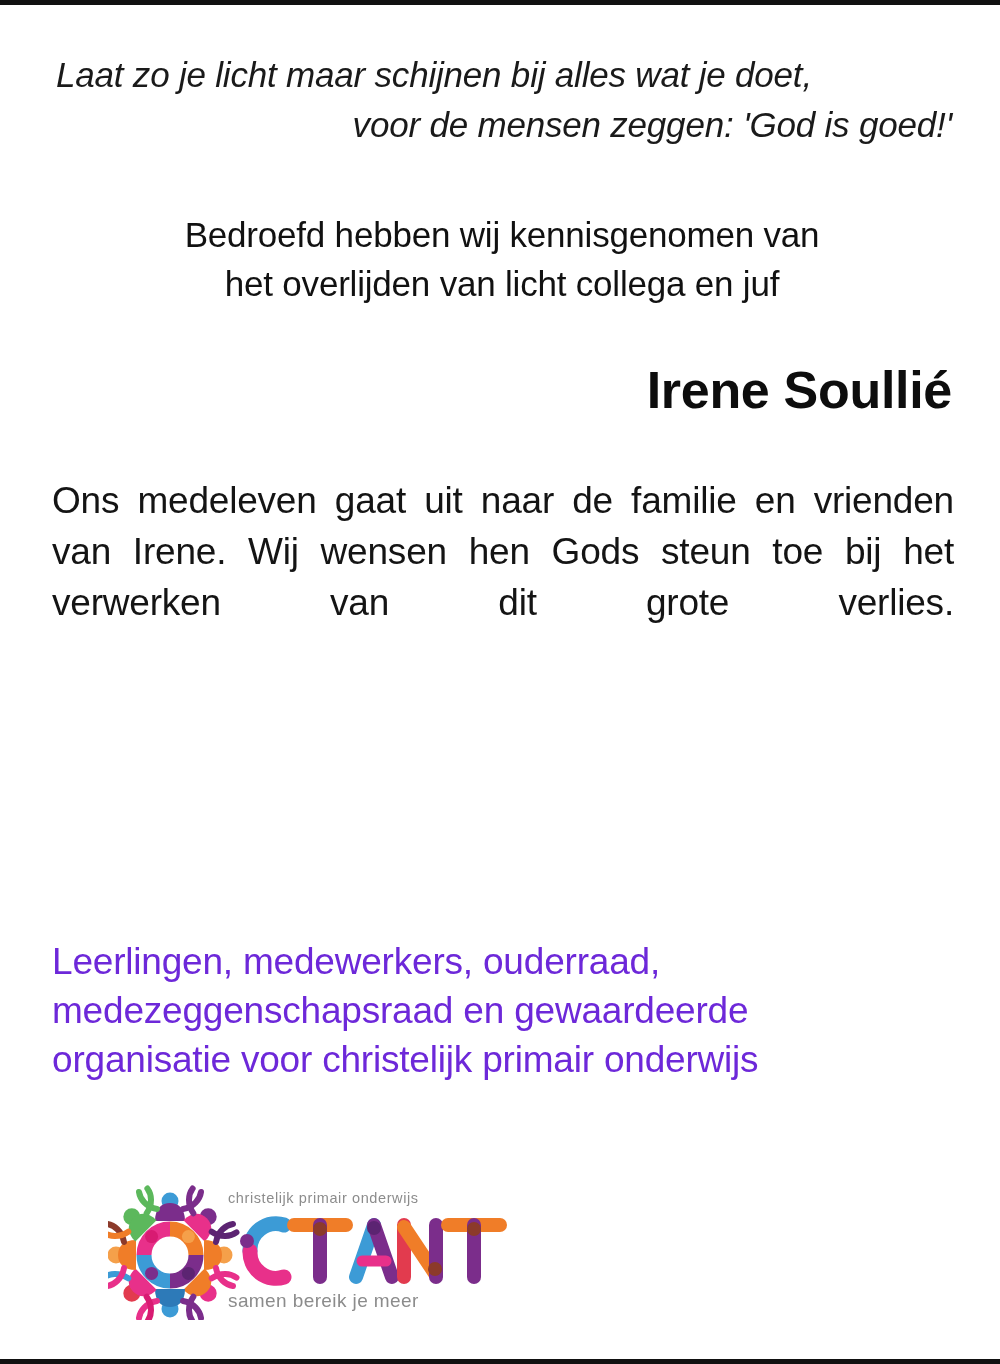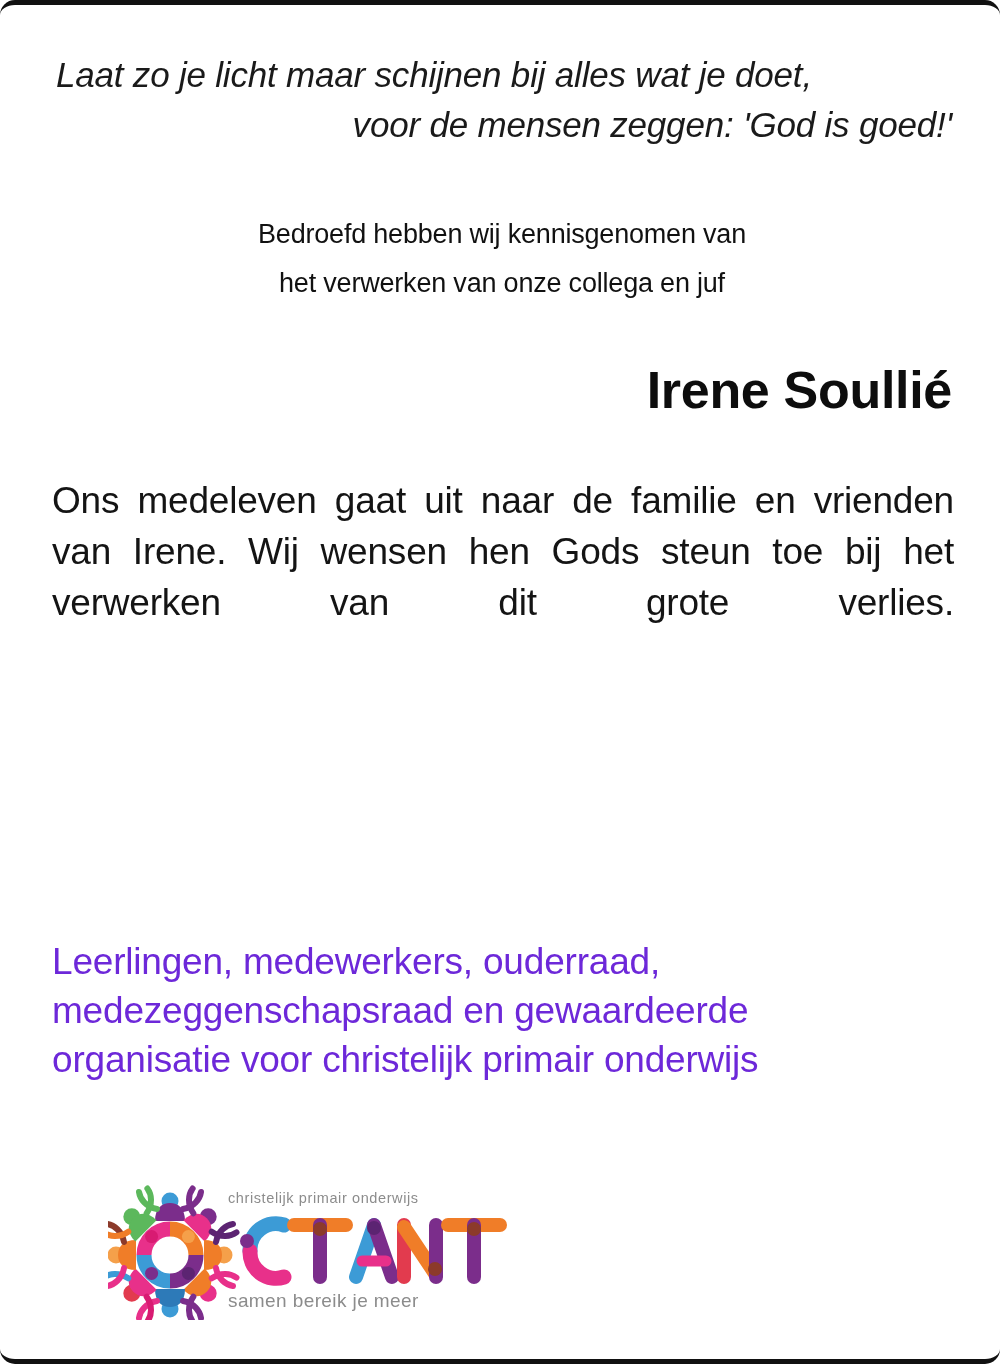--- a/index.html
+++ b/index.html
@@ -13,21 +13,20 @@
 
   .page {
     position: relative;
     width: 1000px;
     height: 1364px;
     background: #ffffff;
     overflow: hidden;
     box-sizing: border-box;
     border-top: 5px solid #111111;
     border-bottom: 5px solid #111111;
-    border-radius: 15px;
   }
 
   .inner {
     position: absolute;
     left: 52px;
     top: 0;
     width: 900px;
     height: 100%;
   }
 
@@ -47,21 +46,21 @@
   .quote .q-line { display: block; white-space: nowrap; }
   .quote .q-line-1 { text-align: left; }
 
   
   .intro {
     position: absolute;
     left: 0;
     top: 205px;
     width: 900px;
     text-align: center;
-    font-size: 27px;
+    font-size: 35px;
     line-height: 49px;
     color: #111111;
     letter-spacing: -0.2px;
   }
   .intro .i-line { display: block; white-space: nowrap; }
 
   
   .name {
     position: absolute;
     left: 0;
@@ -127,21 +126,21 @@
 <div class="page">
   <div class="inner">
 
     <div class="quote">
       <span class="q-line q-line-1">Laat zo je licht maar schijnen bij alles wat je doet,</span>
       <span class="q-line q-line-2">voor de mensen zeggen: 'God is goed!'</span>
     </div>
 
     <div class="intro">
       <span class="i-line">Bedroefd hebben wij kennisgenomen van</span>
-      <span class="i-line">het verwerken van onze collega en juf</span>
+      <span class="i-line">het overlijden van licht collega en juf</span>
     </div>
 
     <div class="name">Irene Soullié</div>
 
     <div class="body-block">
       <p class="para">Ons medeleven gaat uit naar de familie en vrienden van Irene. Wij wensen hen Gods steun toe bij het verwerken van dit grote verlies.</p>
     </div>
 
     <div class="signature">
       <span class="s-line">Leerlingen, medewerkers, ouderraad,</span>

